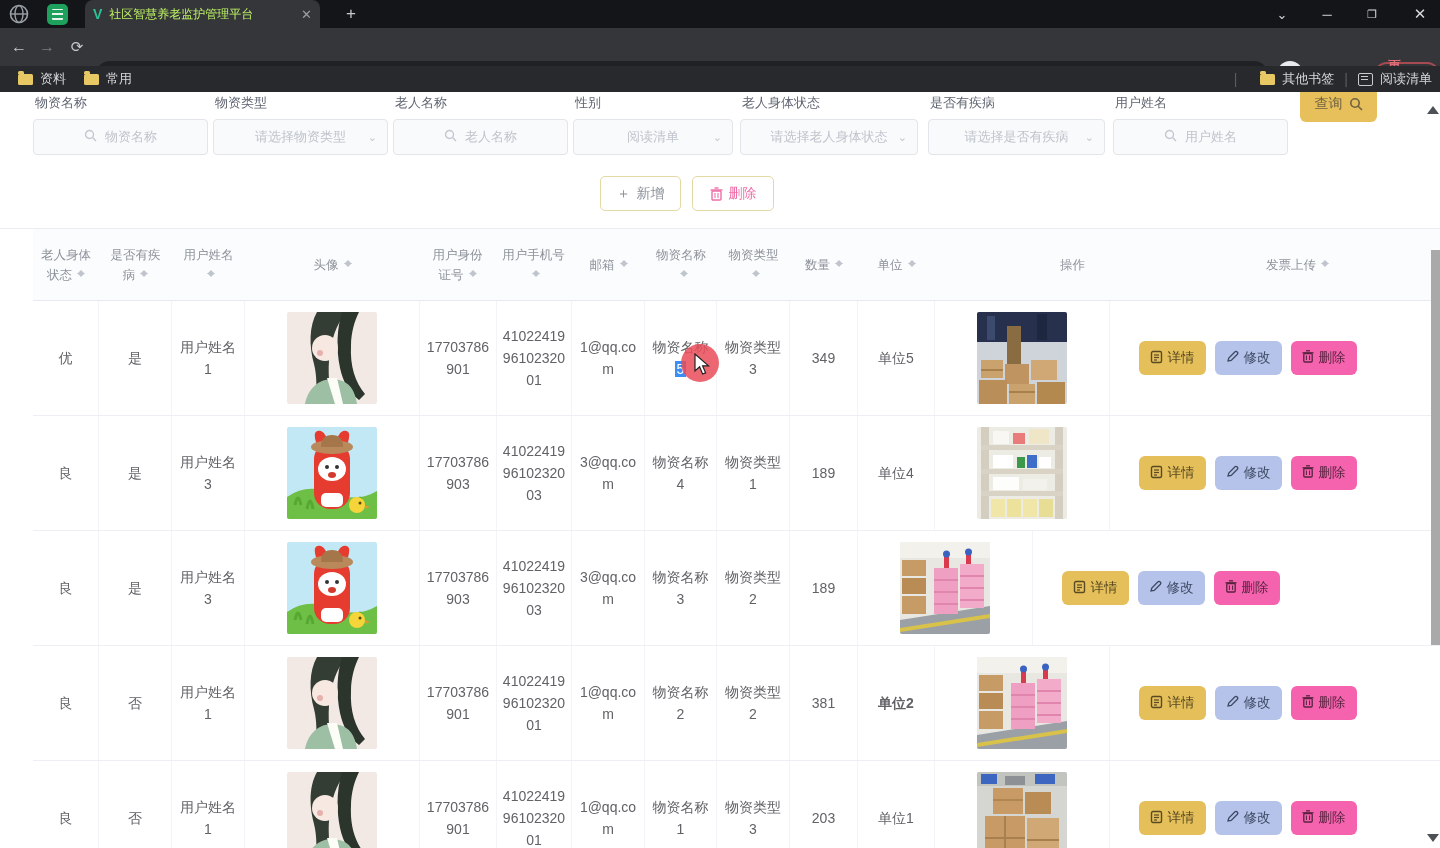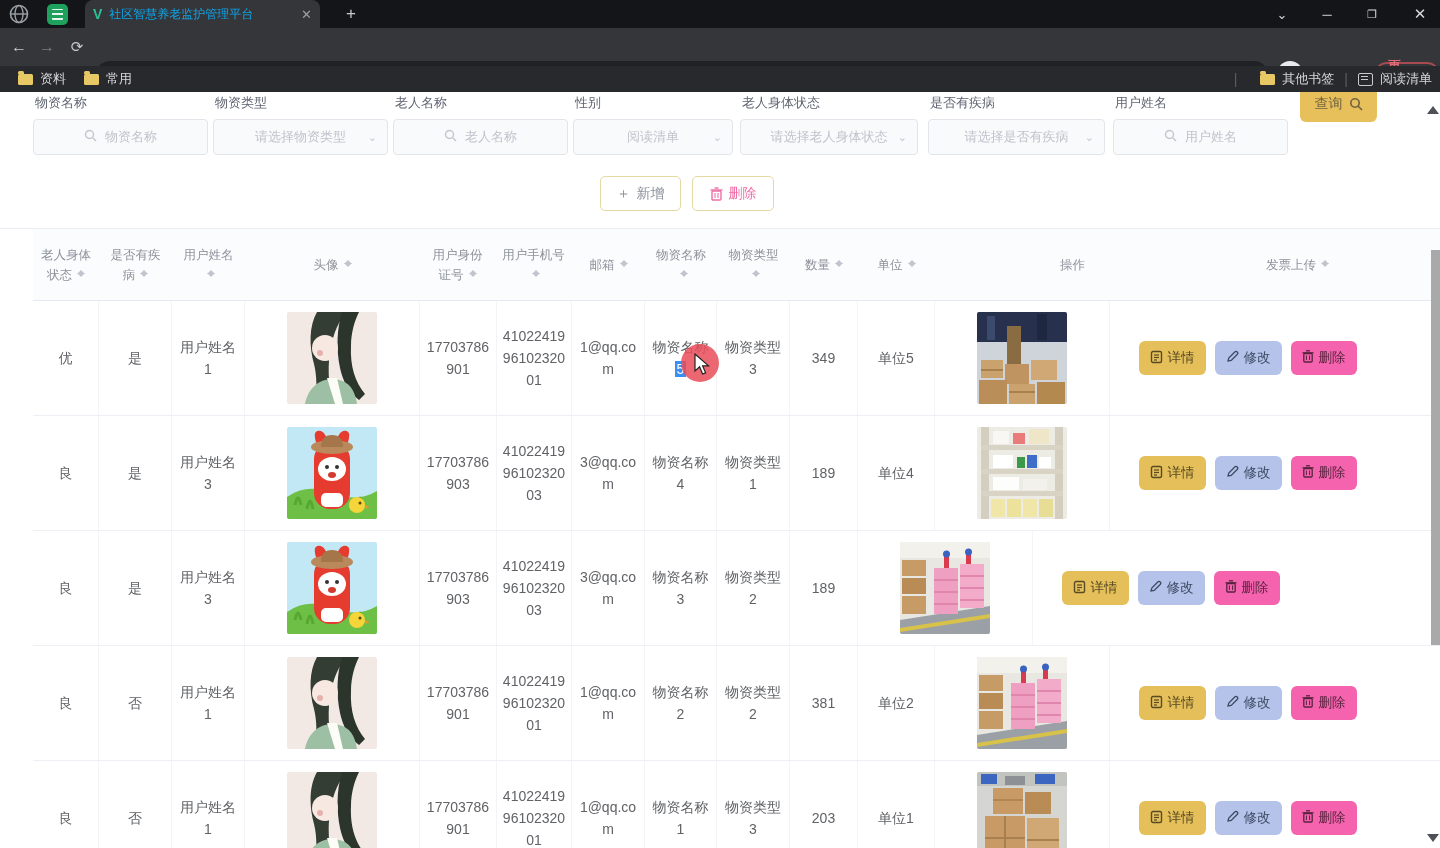--- a/index.html
+++ b/index.html
@@ -8,21 +8,21 @@
   .screen { position:relative; width:1440px; height:848px; overflow:hidden; background:#fff; }
 
   
   .tabbar { position:absolute; top:0; left:0; width:1440px; height:28px; background:#141519; display:flex; align-items:center; }
   .globe-btn { position:absolute; left:8px; top:3px; width:22px; height:22px; }
   .green-app { position:absolute; left:47px; top:4px; width:21px; height:21px; background:#1fa15e; border-radius:5px; display:flex; align-items:center; justify-content:center; }
   .green-app .dots { width:11px; height:11px; background:
       repeating-linear-gradient(0deg,#fff 0 2px,transparent 2px 5px); border-radius:1px; opacity:.9;}
   .tab { position:absolute; left:85px; top:0; width:235px; height:28px; background:#35363a; border-radius:8px 8px 0 0; display:flex; align-items:center; padding:0 8px; gap:7px; }
   .tab-v { color:#2cc197; font-weight:bold; font-size:14px; }
-  .tab-title { color:#0ea5e9; font-size:12px; white-space:nowrap; overflow:hidden; flex:1; }
+  .tab-title { color:#bef264; font-size:12px; white-space:nowrap; overflow:hidden; flex:1; }
   .tab-close { color:#9aa0a6; font-size:13px; cursor:default; }
   .newtab-btn { position:absolute; left:340px; top:4px; color:#c8cace; font-size:17px; width:22px; text-align:center; }
   .winctl { position:absolute; top:0; height:28px; display:flex; align-items:center; justify-content:center; width:44px; color:#d7d9dd; font-size:13px; }
   .wc-drop { left:1260px; } .wc-min { left:1305px; } .wc-max { left:1350px; font-size:11px;} .wc-close { left:1398px; font-size:15px;}
 
   .addressbar { position:absolute; top:28px; left:0; width:1440px; height:38px; background:#35363a; display:flex; align-items:center; }
   .nav-ic { position:absolute; top:8px; width:22px; height:22px; display:flex; align-items:center; justify-content:center; font-size:16px; color:#c7c9cc; }
   .nav-back { left:8px; } .nav-fwd { left:36px; color:#777b80; } .nav-reload { left:66px; font-size:15px; }
   .omnibox { position:absolute; left:96px; top:33px; width:1172px; height:28px; background:#202124; border-radius:14px; display:flex; align-items:center; padding:0 12px; }
   .info-ic { width:15px; height:15px; border:1.4px solid #9aa0a6; border-radius:50%; color:#9aa0a6; font-size:10px; display:flex; align-items:center; justify-content:center; font-family:"Liberation Serif",serif; font-style:italic; margin-right:9px;}
@@ -635,21 +635,21 @@
             </div>
             <div class="td" style="width: 72px;">
               <span>物资名称2</span>
             </div>
             <div class="td" style="width: 73px;">
               <span>物资类型2</span>
             </div>
             <div class="td" style="width: 68px;">
               <span>381</span>
             </div>
-            <div class="td" style="width: 77px;">
+            <div class="td" style="width: 77px; font-weight: bold;">
               <span>单位2</span>
             </div>
             <div class="td" style="width: 175px;">
               <span class="pic">
                 <svg width="90" height="92" viewBox="0 0 90 92">
                   <rect width="90" height="92" fill="#e8e7e2"></rect>
                   <rect x="0" y="0" width="90" height="16" fill="#f2f1ec"></rect>
                   <path d="M0 78 L90 64 L90 92 L0 92 Z" fill="#9aa0a6"></path>
                   <path d="M0 86 L90 72 L90 76 L0 90 Z" fill="#d8c24a"></path>
                   <rect x="2" y="18" width="24" height="16" fill="#c69b66"></rect>

